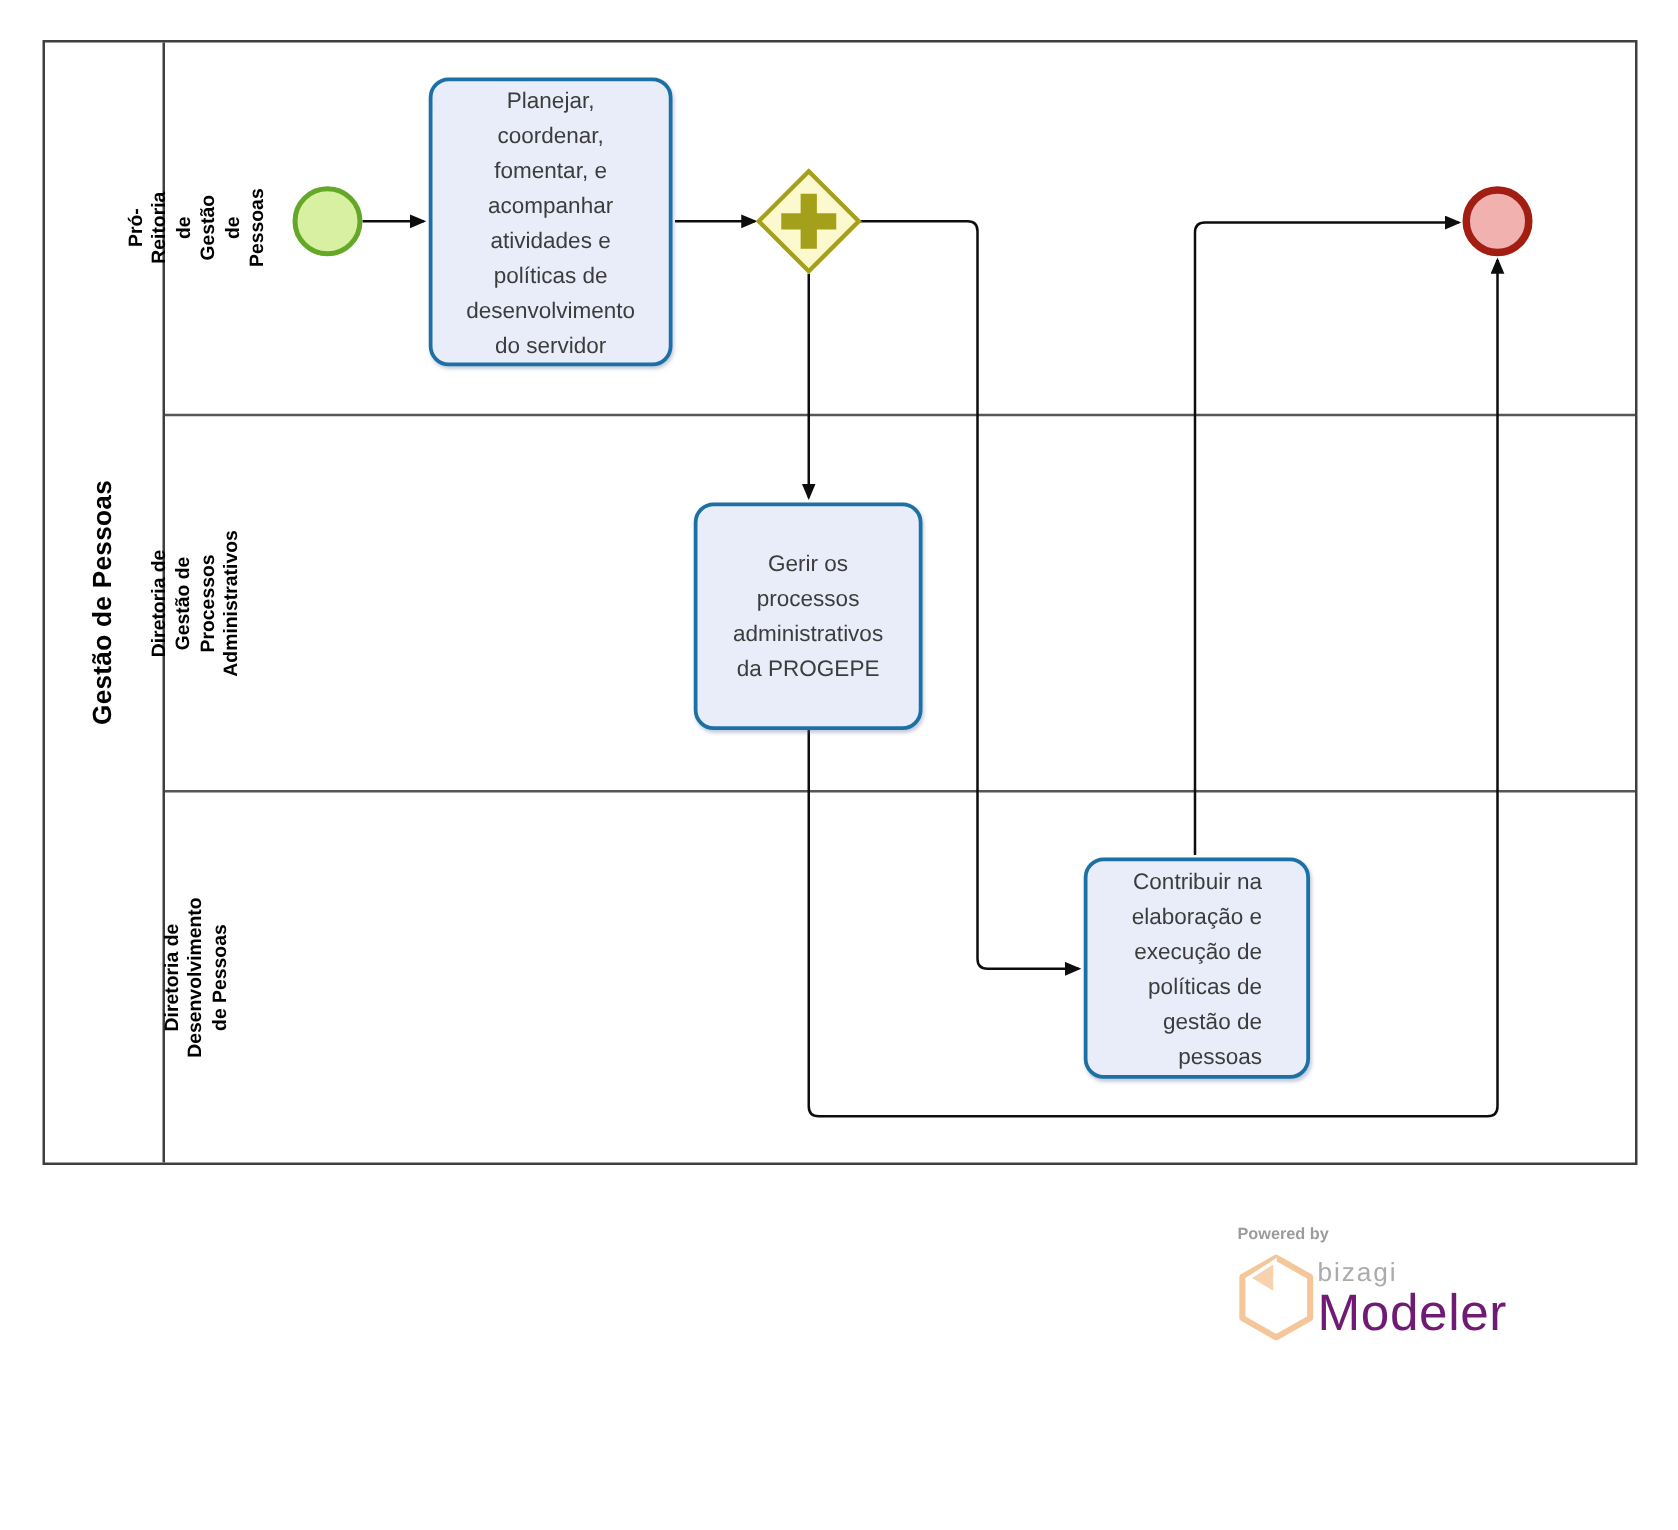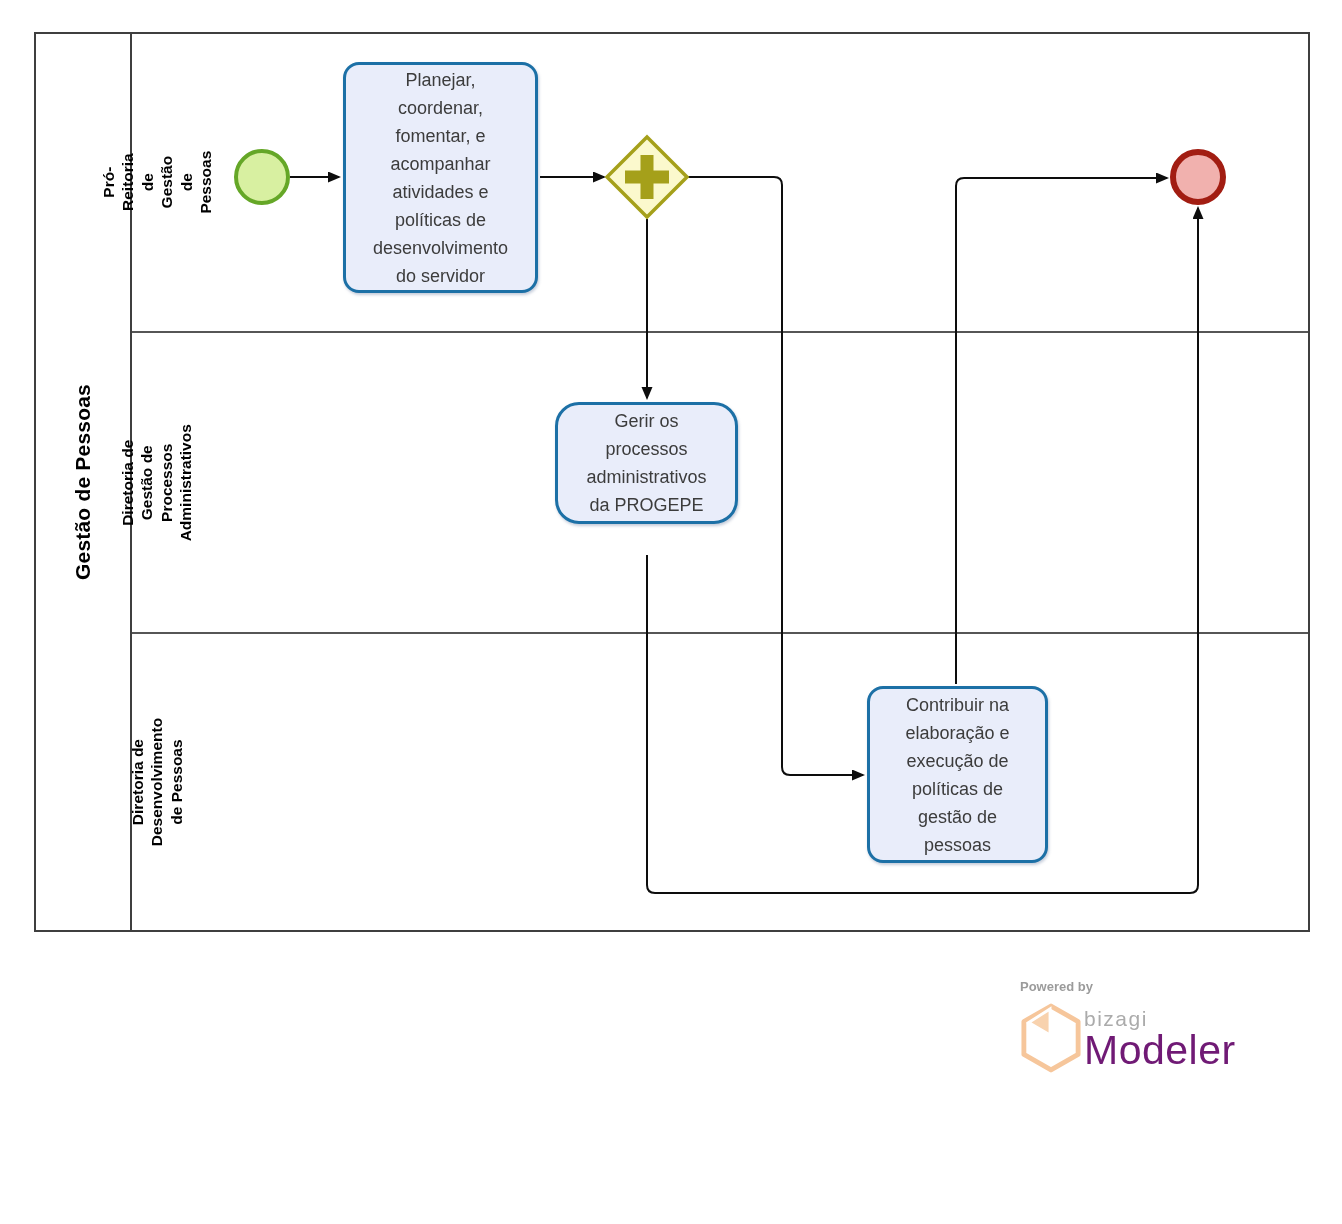--- a/index.html
+++ b/index.html
@@ -90,22 +90,22 @@
     justify-content: center;
     text-align: center;
     color: #3c3c3c;
     font-size: 18px;
     line-height: 28px;
     padding: 12px;
     box-shadow: 1px 2px 3px rgba(90,110,150,0.35);
   }
   .task span { white-space: pre-line; }
   .task-1 { left: 343px; top: 62px;  width: 195px; height: 231px; }
-  .task-2 { left: 555px; top: 402px; width: 183px; height: 122px; border-radius: 24px; }
-  .task-3 { left: 867px; top: 686px; width: 181px; height: 177px; }
+  .task-2 { left: 555px; top: 402px; width: 183px; height: 182px; }
+  .task-3 { left: 867px; top: 686px; width: 181px; height: 177px; text-align: right; }
 
   .event {
     position: absolute;
     border-radius: 50%;
     box-sizing: content-box;
   }
   .event-start {
     left: 234px; top: 149px;
     width: 48px; height: 48px;
     background: #d8f0a1;
@@ -118,21 +118,21 @@
     border: 6px solid #a21d12;
   }
 
   .gateway {
     position: absolute;
     left: 603px; top: 133px;
     width: 88px; height: 88px;
   }
 
   
-  .bizagi-logo { position: absolute; left: 1020px; top: 979px; }
+  .bizagi-logo { position: absolute; left: 990px; top: 979px; }
   .powered-by {
     font-size: 13px;
     font-weight: bold;
     color: #9b9b9b;
     margin-bottom: 9px;
   }
   .logo-row { display: flex; align-items: flex-start; }
   .logo-text { margin-left: 2px; }
   .brand-word {
     font-size: 21px;

